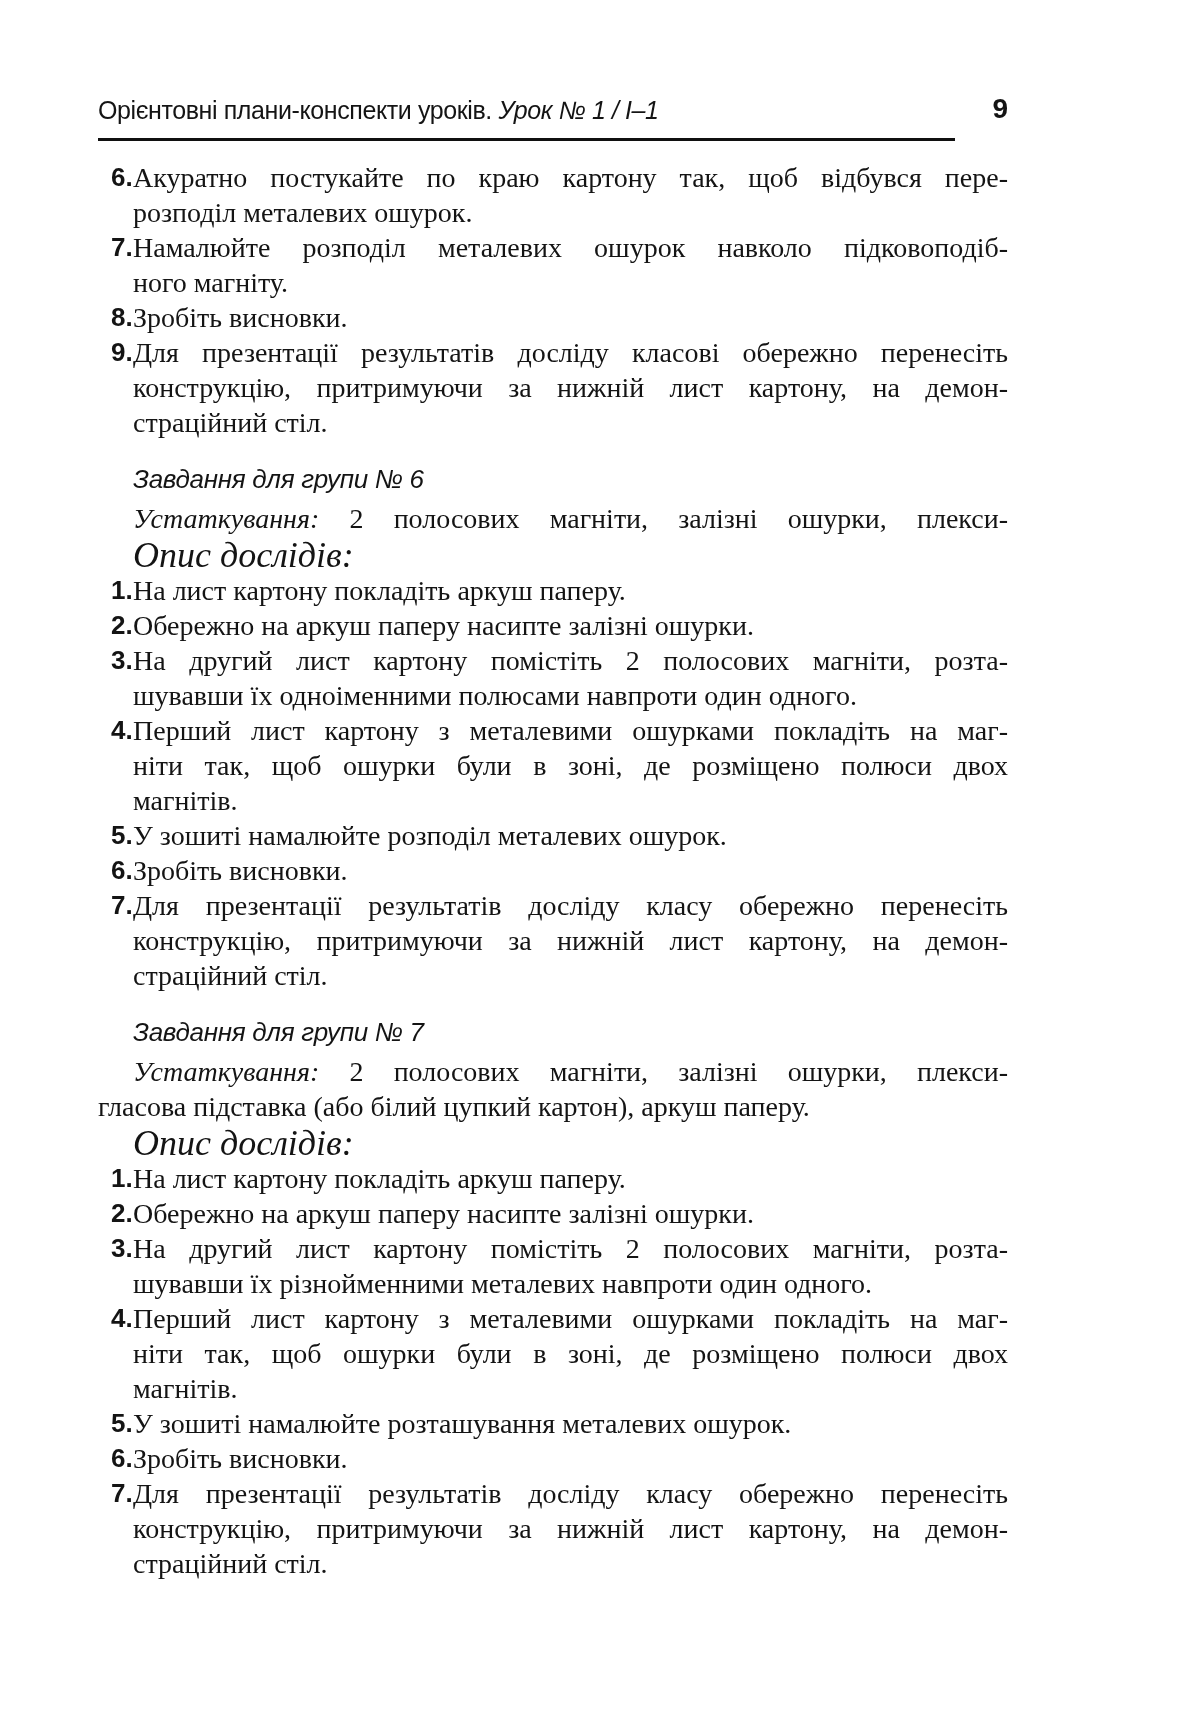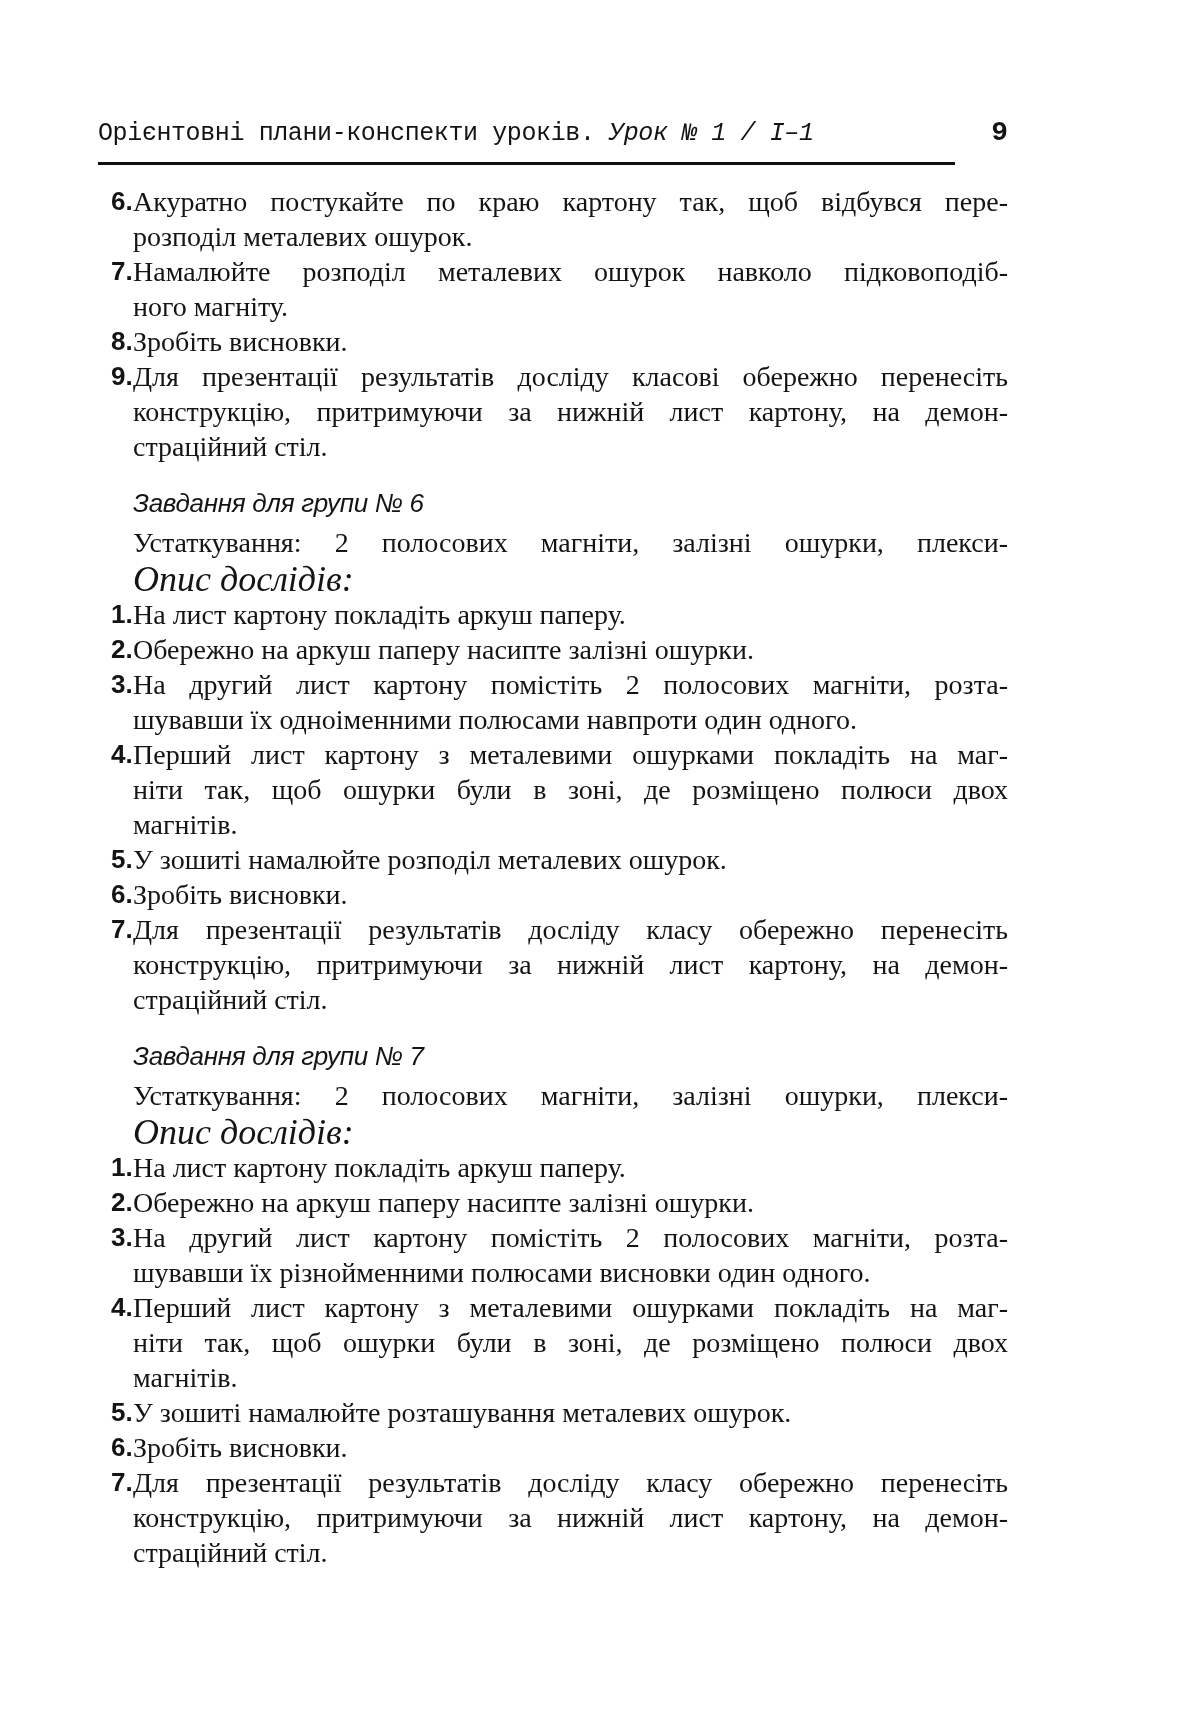--- a/index.html
+++ b/index.html
@@ -11,23 +11,23 @@
   }
   .page{
     box-sizing:border-box;
     width:1181px;height:1732px;
     padding:0 173px 0 98px;
     position:relative;
   }
   
   .page-header{
     position:relative;
-    margin-top:120px;
+    margin-top:96px;
     height:47px;
-    font-family:Liberation Mono, monospace;
+    font-family:Liberation Sans, sans-serif;
   }
   .running-head{
     position:absolute;left:0;top:0;
     font-size:25px;line-height:28px;letter-spacing:-0.4px;
     white-space:nowrap;
   }
   .running-head .head-italic{font-style:italic;}
   .page-number{
     position:absolute;right:0;top:-2px;
     font-size:28px;font-weight:700;line-height:30px;
@@ -48,21 +48,21 @@
     white-space:nowrap;
   }
   .item-text{flex:1;min-width:0;}
   .group-heading{
     margin:22px 0 4px 35px;
     font-family:"Liberation Sans","DejaVu Sans",sans-serif;
     font-style:italic;font-size:26px;line-height:35px;letter-spacing:-0.3px;
   }
   .lead-para{margin:0;}
   .lead-para .first-line{padding-left:35px;}
-  .lead-italic{}
+  .lead-italic{font-style:italic;}
   .desc-heading{
     margin:2px 0 0 35px;
     font-style:italic;font-size:36px;line-height:35px;
   }
 </style>
 </head>
 <body>
 
 <div class="page">
   <div class="page-header">
@@ -153,40 +153,41 @@
           <div class="item-text">
             <div class="j">Для презентації результатів досліду класу обережно перенесіть</div>
             <div class="j">конструкцію, притримуючи за нижній лист картону, на демон-</div>
             <div>страційний стіл.</div>
           </div>
         </div>
       </div>
       <div class="group-heading">Завдання для групи № 7</div>
       <div class="lead-para">
         <div class="j first-line"><span class="lead-italic">Устаткування:</span><span> 2 полосових магніти, залізні ошурки, плекси-</span></div>
+        <div>гласова підставка (або білий цупкий картон), аркуш паперу.</div>
       </div>
       <div class="desc-heading">Опис дослідів:</div>
       <div class="list">
         <div class="list-item">
           <span class="item-number">1.</span>
           <div class="item-text">
             <div>На лист картону покладіть аркуш паперу.</div>
           </div>
         </div>
         <div class="list-item">
           <span class="item-number">2.</span>
           <div class="item-text">
             <div>Обережно на аркуш паперу насипте залізні ошурки.</div>
           </div>
         </div>
         <div class="list-item">
           <span class="item-number">3.</span>
           <div class="item-text">
             <div class="j">На другий лист картону помістіть 2 полосових магніти, розта-</div>
-            <div>шувавши їх різнойменними полюсами висновки один одного.</div>
+            <div>шувавши їх різнойменними металевих навпроти один одного.</div>
           </div>
         </div>
         <div class="list-item">
           <span class="item-number">4.</span>
           <div class="item-text">
             <div class="j">Перший лист картону з металевими ошурками покладіть на маг-</div>
             <div class="j">ніти так, щоб ошурки  були в зоні, де розміщено полюси двох</div>
             <div>магнітів.</div>
           </div>
         </div>

